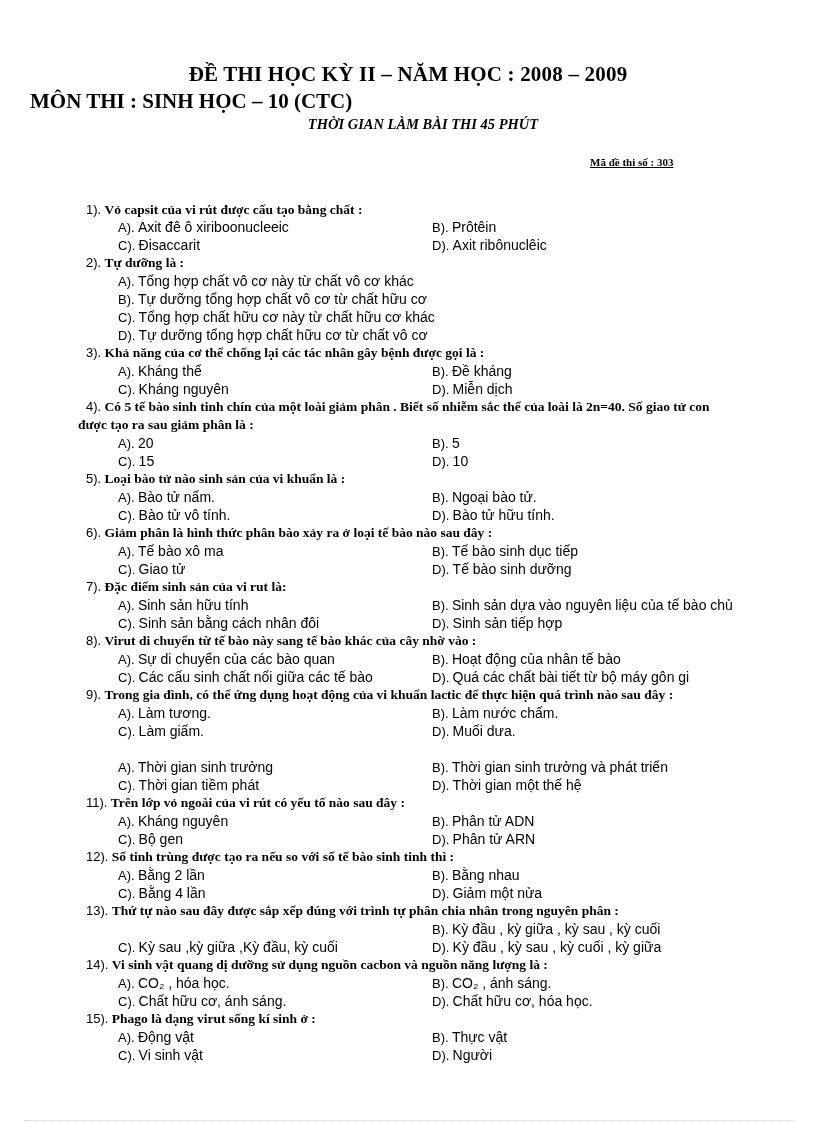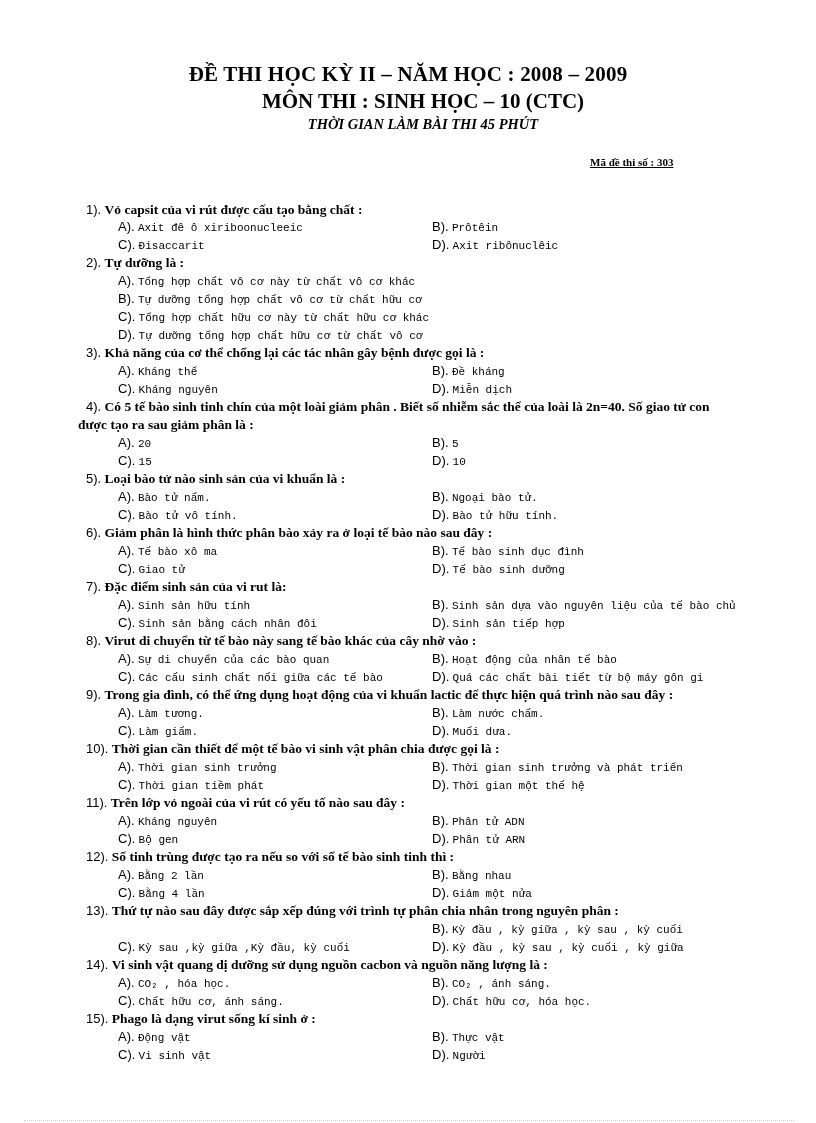--- a/index.html
+++ b/index.html
@@ -1,32 +1,32 @@
 <!DOCTYPE html>
 <html><head>
 <meta charset="utf-8">
 <style>
   html, body { margin: 0; padding: 0; background: #ffffff; }
   body { width: 816px; height: 1123px; position: relative; overflow: hidden; color: #000; }
   .page { position: absolute; left: 0; top: 0; width: 816px; height: 1123px; padding-left: 7px; }
   .title1 { position: absolute; left: 0; width: 816px; top: 62px; text-align: center;
     font-family: "Liberation Serif", serif; font-weight: bold; font-size: 21px; letter-spacing: 0.2px; }
-  .title2 { position: absolute; left: 0; width: 816px; top: 89px; text-align: center; padding-left: 30px; box-sizing: border-box;
+  .title2 { position: absolute; left: 0; width: 816px; top: 89px; text-align: left; padding-left: 30px; box-sizing: border-box;
     font-family: "Liberation Serif", serif; font-weight: bold; font-size: 21px; }
   .title3 { position: absolute; left: 0; width: 816px; top: 116px; text-align: center; padding-left: 30px; box-sizing: border-box;
     font-family: "Liberation Serif", serif; font-weight: bold; font-style: italic; font-size: 14.5px; }
   .code { position: absolute; left: 590px; top: 156px; font-family: "Liberation Serif", serif; font-weight: bold;
     font-size: 11px; text-decoration: underline; }
   .stem { position: absolute; left: 86px; white-space: nowrap; font-size: 13.5px; line-height: 18px; }
   .stem .num { font-family: "Liberation Sans", sans-serif; font-size: 13px; }
   .stem .txt { font-family: "Liberation Serif", serif; font-weight: bold; font-size: 13.5px; }
   .stem.wrap { white-space: normal; width: 640px; left: 78px; text-indent: 8px; }
   .opt { position: absolute; white-space: nowrap; font-size: 13px; line-height: 18px; }
   .opt .lbl { font-family: "Liberation Sans", sans-serif; font-size: 13px; }
-  .opt .val { font-family: Liberation Mono, monospace; font-size: 11px; }
+  .opt .val { font-family: Liberation Sans, sans-serif; font-size: 14px; }
   .optA, .optC { left: 118px; }
   .optB, .optD { left: 432px; }
   .optFull { left: 118px; }
   .footer-dots { position: absolute; left: 24px; top: 1120px; width: 770px; border-top: 1px dotted #d0d0d0; }
 </style>
 </head>
 <body>
 
 <div class="page">
   <div class="title1">ĐỀ THI HỌC KỲ II – NĂM HỌC : 2008 – 2009</div>
@@ -59,21 +59,21 @@
   <div class="opt optD" style="top:452px"><span class="lbl">D).</span> <span class="val">10</span></div>
 
   <div class="stem" style="top:470px"><span class="num">5).</span> <span class="txt">Loại bào tử nào sinh sản của vi khuẩn là :</span></div>
   <div class="opt optA" style="top:488px"><span class="lbl">A).</span> <span class="val">Bào tử nấm.</span></div>
   <div class="opt optB" style="top:488px"><span class="lbl">B).</span> <span class="val">Ngoại bào tử.</span></div>
   <div class="opt optC" style="top:506px"><span class="lbl">C).</span> <span class="val">Bào tử vô tính.</span></div>
   <div class="opt optD" style="top:506px"><span class="lbl">D).</span> <span class="val">Bào tử hữu tính.</span></div>
 
   <div class="stem" style="top:524px"><span class="num">6).</span> <span class="txt">Giảm phân là hình thức phân bào xảy ra ở loại tế bào nào sau đây :</span></div>
   <div class="opt optA" style="top:542px"><span class="lbl">A).</span> <span class="val">Tế bào xô ma</span></div>
-  <div class="opt optB" style="top:542px"><span class="lbl">B).</span> <span class="val">Tế bào sinh dục đình</span></div>
+  <div class="opt optB" style="top:542px"><span class="lbl">B).</span> <span class="val">Tế bào sinh dục tiếp</span></div>
   <div class="opt optC" style="top:560px"><span class="lbl">C).</span> <span class="val">Giao tử</span></div>
   <div class="opt optD" style="top:560px"><span class="lbl">D).</span> <span class="val">Tế bào sinh dưỡng</span></div>
 
   <div class="stem" style="top:578px"><span class="num">7).</span> <span class="txt">Đặc điểm sinh sản của vi rut là:</span></div>
   <div class="opt optA" style="top:596px"><span class="lbl">A).</span> <span class="val">Sinh sản hữu tính</span></div>
   <div class="opt optB" style="top:596px"><span class="lbl">B).</span> <span class="val">Sinh sản dựa vào nguyên liệu của tế bào chủ</span></div>
   <div class="opt optC" style="top:614px"><span class="lbl">C).</span> <span class="val">Sinh sản bằng cách nhân đôi</span></div>
   <div class="opt optD" style="top:614px"><span class="lbl">D).</span> <span class="val">Sinh sản tiếp hợp</span></div>
 
   <div class="stem" style="top:632px"><span class="num">8).</span> <span class="txt">Virut di chuyển từ tế bào này sang tế bào khác của cây nhờ vào :</span></div>
@@ -81,21 +81,20 @@
   <div class="opt optB" style="top:650px"><span class="lbl">B).</span> <span class="val">Hoạt động của nhân tế bào</span></div>
   <div class="opt optC" style="top:668px"><span class="lbl">C).</span> <span class="val">Các cấu sinh chất nối giữa các tế bào</span></div>
   <div class="opt optD" style="top:668px"><span class="lbl">D).</span> <span class="val">Quá các chất bài tiết từ bộ máy gôn gi</span></div>
 
   <div class="stem" style="top:686px"><span class="num">9).</span> <span class="txt">Trong gia đình, có thể ứng dụng hoạt động của vi khuẩn lactic để thực hiện quá trình nào sau đây :</span></div>
   <div class="opt optA" style="top:704px"><span class="lbl">A).</span> <span class="val">Làm tương.</span></div>
   <div class="opt optB" style="top:704px"><span class="lbl">B).</span> <span class="val">Làm nước chấm.</span></div>
   <div class="opt optC" style="top:722px"><span class="lbl">C).</span> <span class="val">Làm giấm.</span></div>
   <div class="opt optD" style="top:722px"><span class="lbl">D).</span> <span class="val">Muối dưa.</span></div>
 
-  <div class="stem" style="top:740px"><span class="num">10).</span> <span class="txt">Thời gian cần thiết để một tế bào vi sinh vật phân chia được gọi là :</span></div>
   <div class="opt optA" style="top:758px"><span class="lbl">A).</span> <span class="val">Thời gian sinh trưởng</span></div>
   <div class="opt optB" style="top:758px"><span class="lbl">B).</span> <span class="val">Thời gian sinh trưởng và phát triển</span></div>
   <div class="opt optC" style="top:776px"><span class="lbl">C).</span> <span class="val">Thời gian tiềm phát</span></div>
   <div class="opt optD" style="top:776px"><span class="lbl">D).</span> <span class="val">Thời gian một thế hệ</span></div>
 
   <div class="stem" style="top:794px"><span class="num">11).</span> <span class="txt">Trên lớp vỏ ngoài của vi rút có yếu tố nào sau đây :</span></div>
   <div class="opt optA" style="top:812px"><span class="lbl">A).</span> <span class="val">Kháng nguyên</span></div>
   <div class="opt optB" style="top:812px"><span class="lbl">B).</span> <span class="val">Phân tử ADN</span></div>
   <div class="opt optC" style="top:830px"><span class="lbl">C).</span> <span class="val">Bộ gen</span></div>
   <div class="opt optD" style="top:830px"><span class="lbl">D).</span> <span class="val">Phân tử ARN</span></div>

